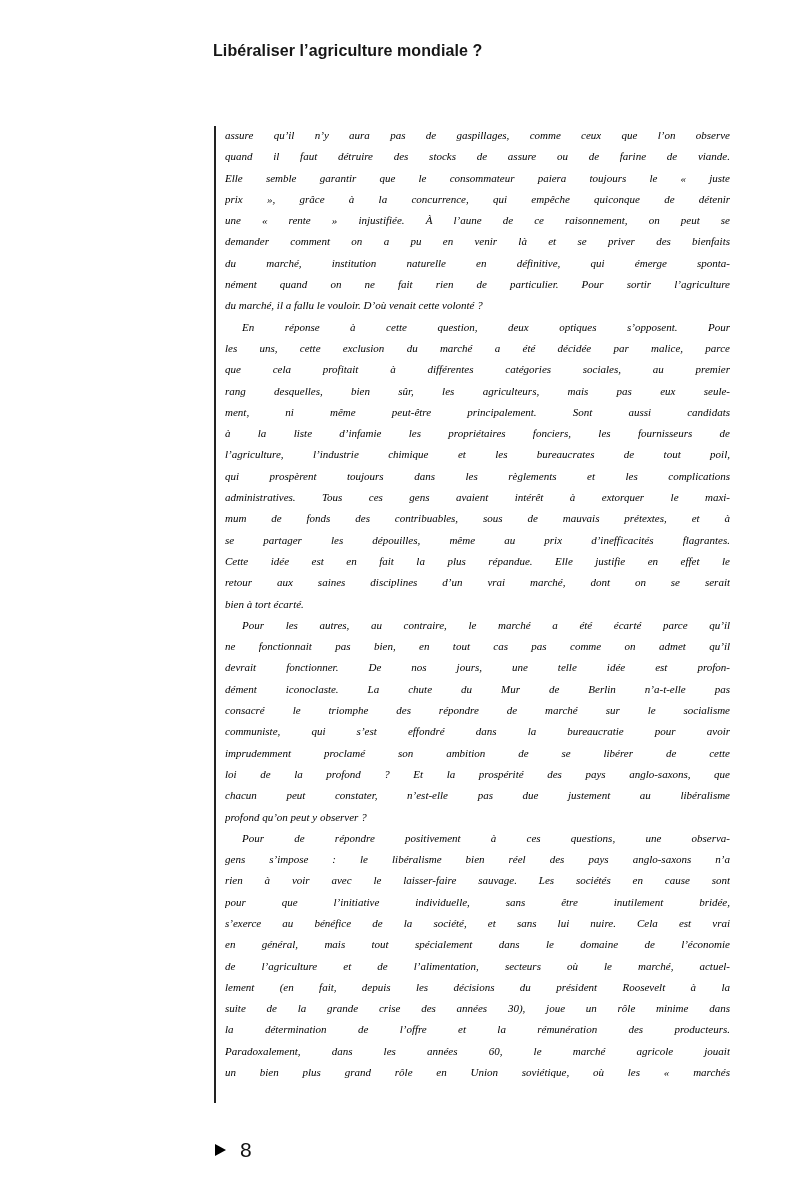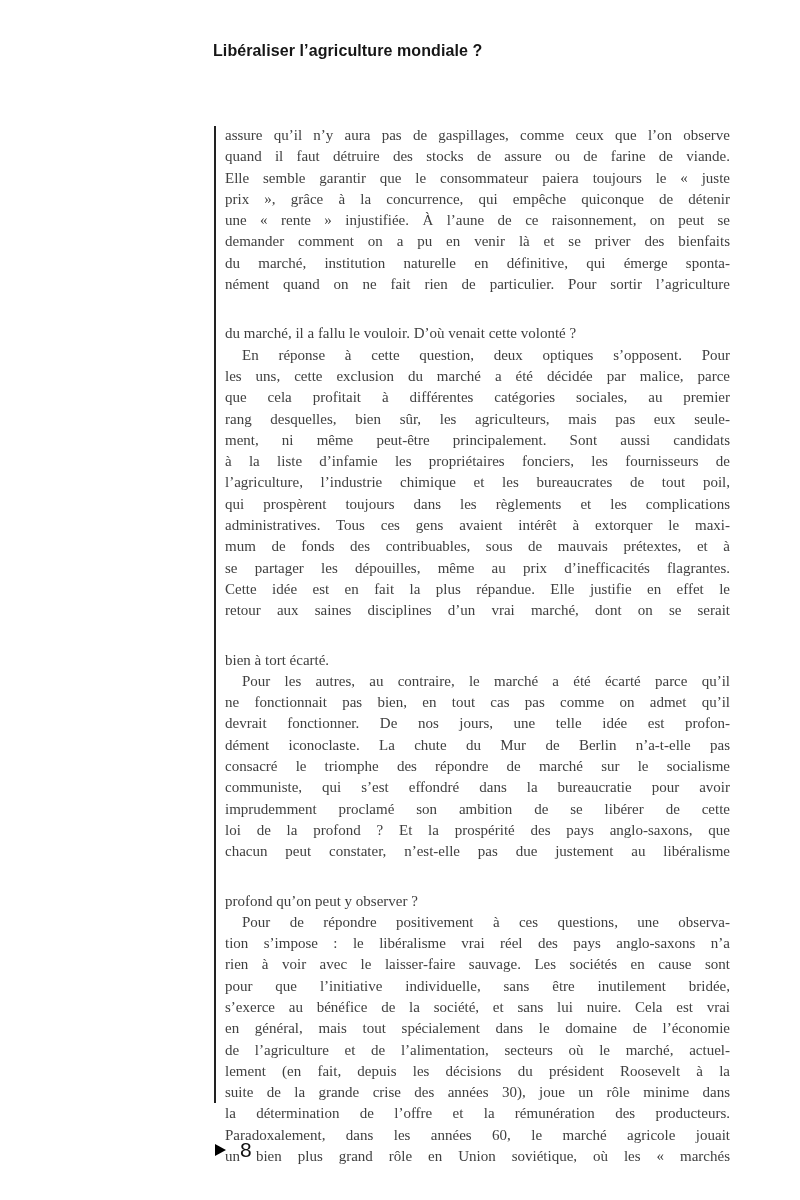--- a/index.html
+++ b/index.html
@@ -32,34 +32,34 @@
     top: 126px;
     width: 2px;
     height: 977px;
     background: #222222;
   }
   #text-column {
     position: absolute;
     left: 225px;
     top: 125px;
     width: 505px;
-    color: #404040;
-    font-size: 15px;
+    color: #000000;
+    font-size: 11px;
     line-height: 21.3px;
+    font-style: italic;
   }
   .text-line {
     height: 21.3px;
     overflow: hidden;
     text-align: justify;
     text-align-last: justify;
     white-space: nowrap0; 
   }
   .text-line.flush {
     text-align-last: left;
-    margin-top: 28px;
   }
   .text-line.indent {
     text-indent: 17px;
   }
   #page-footer {
     position: absolute;
     left: 215px;
     top: 1138px;
     display: flex;
     align-items: center;
@@ -116,21 +116,21 @@
       <div class="text-line">ne fonctionnait pas bien, en tout cas pas comme on admet qu’il</div>
       <div class="text-line">devrait fonctionner. De nos jours, une telle idée est profon-</div>
       <div class="text-line">dément iconoclaste. La chute du Mur de Berlin n’a-t-elle pas</div>
       <div class="text-line">consacré le triomphe des répondre de marché sur le socialisme</div>
       <div class="text-line">communiste, qui s’est effondré dans la bureaucratie pour avoir</div>
       <div class="text-line">imprudemment proclamé son ambition de se libérer de cette</div>
       <div class="text-line">loi de la profond ? Et la prospérité des pays anglo-saxons, que</div>
       <div class="text-line">chacun peut constater, n’est-elle pas due justement au libéralisme</div>
       <div class="text-line flush">profond qu’on peut y observer ?</div>
       <div class="text-line indent">Pour de répondre positivement à ces questions, une observa-</div>
-      <div class="text-line">tion s’impose : le libéralisme vrai réel des pays anglo-saxons n’a</div>
+      <div class="text-line">gens s’impose : le libéralisme bien réel des pays anglo-saxons n’a</div>
       <div class="text-line">rien à voir avec le laisser-faire sauvage. Les sociétés en cause sont</div>
       <div class="text-line">pour que l’initiative individuelle, sans être inutilement bridée,</div>
       <div class="text-line">s’exerce au bénéfice de la société, et sans lui nuire. Cela est vrai</div>
       <div class="text-line">en général, mais tout spécialement dans le domaine de l’économie</div>
       <div class="text-line">de l’agriculture et de l’alimentation, secteurs où le marché, actuel-</div>
       <div class="text-line">lement (en fait, depuis les décisions du président Roosevelt à la</div>
       <div class="text-line">suite de la grande crise des années 30), joue un rôle minime dans</div>
       <div class="text-line">la détermination de l’offre et la rémunération des producteurs.</div>
       <div class="text-line">Paradoxalement, dans les années 60, le marché agricole jouait</div>
       <div class="text-line">un bien plus grand rôle en Union soviétique, où les « marchés</div>

